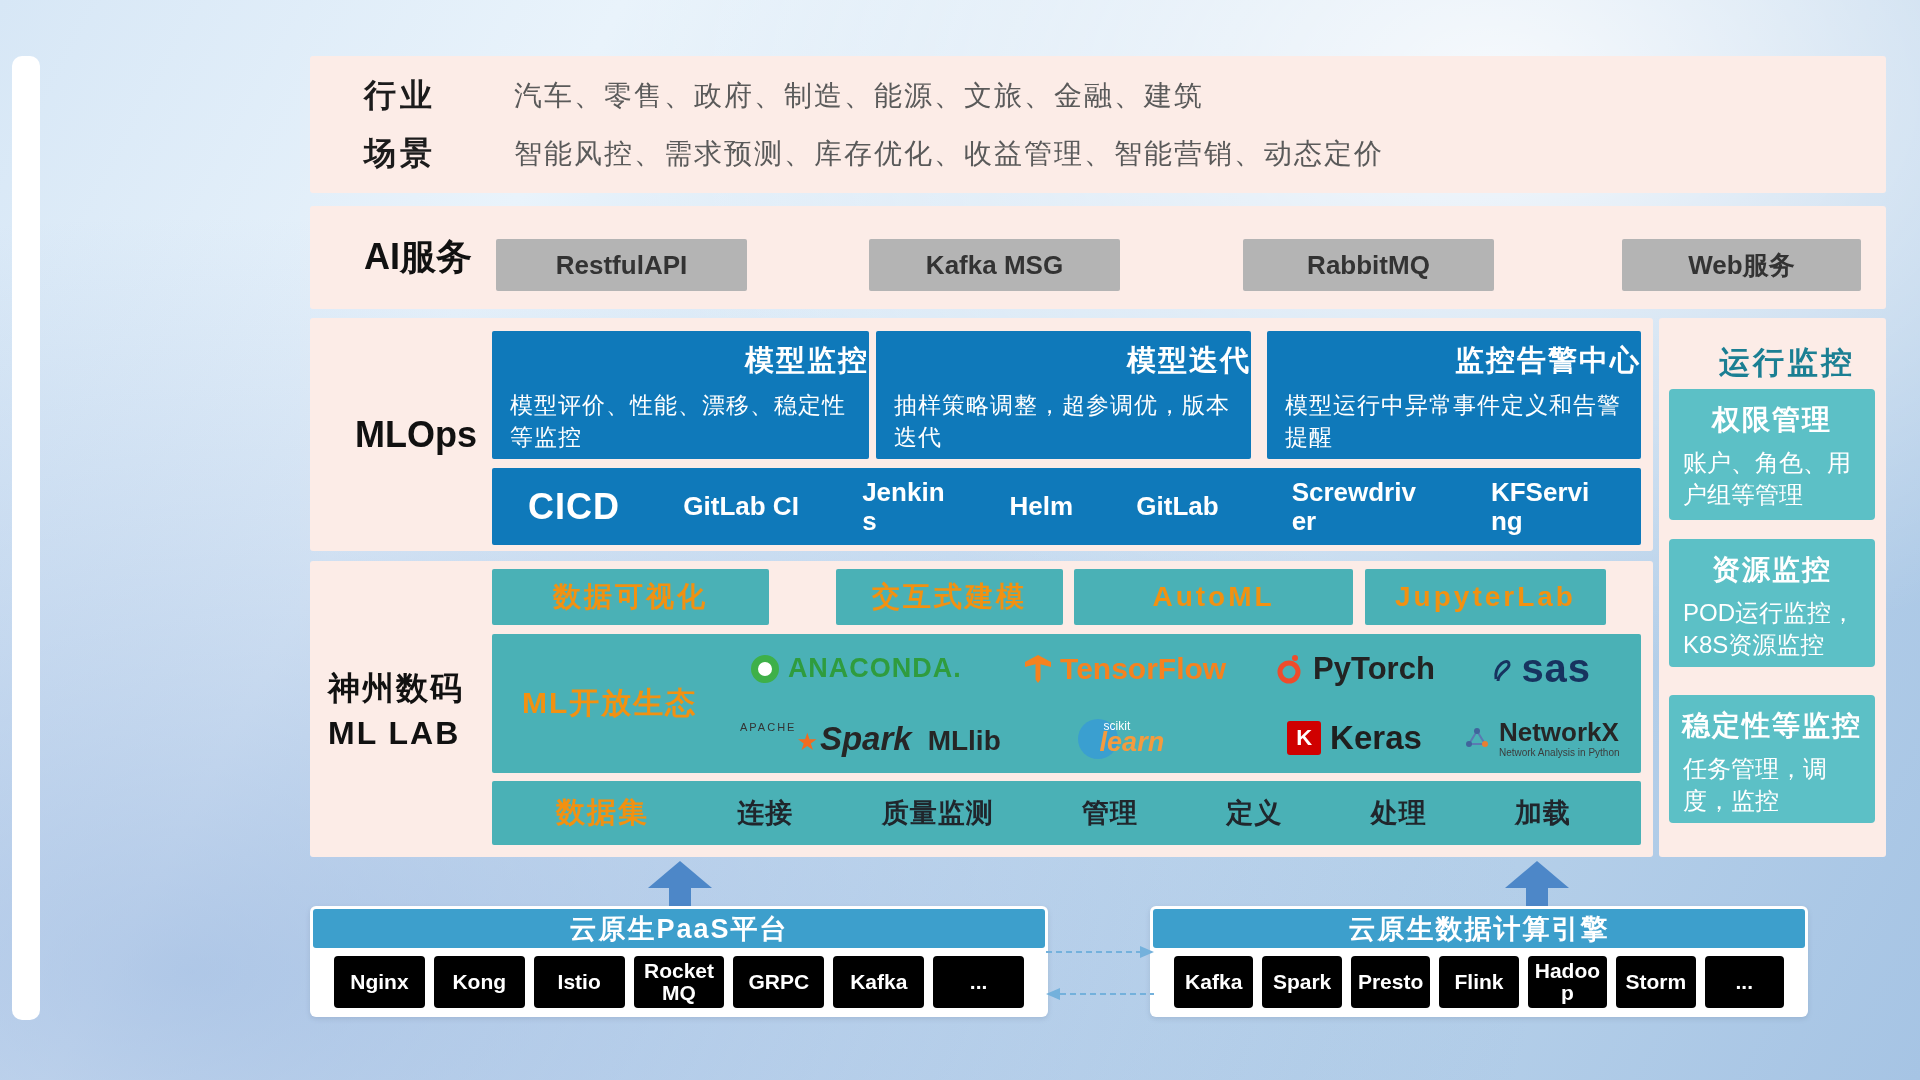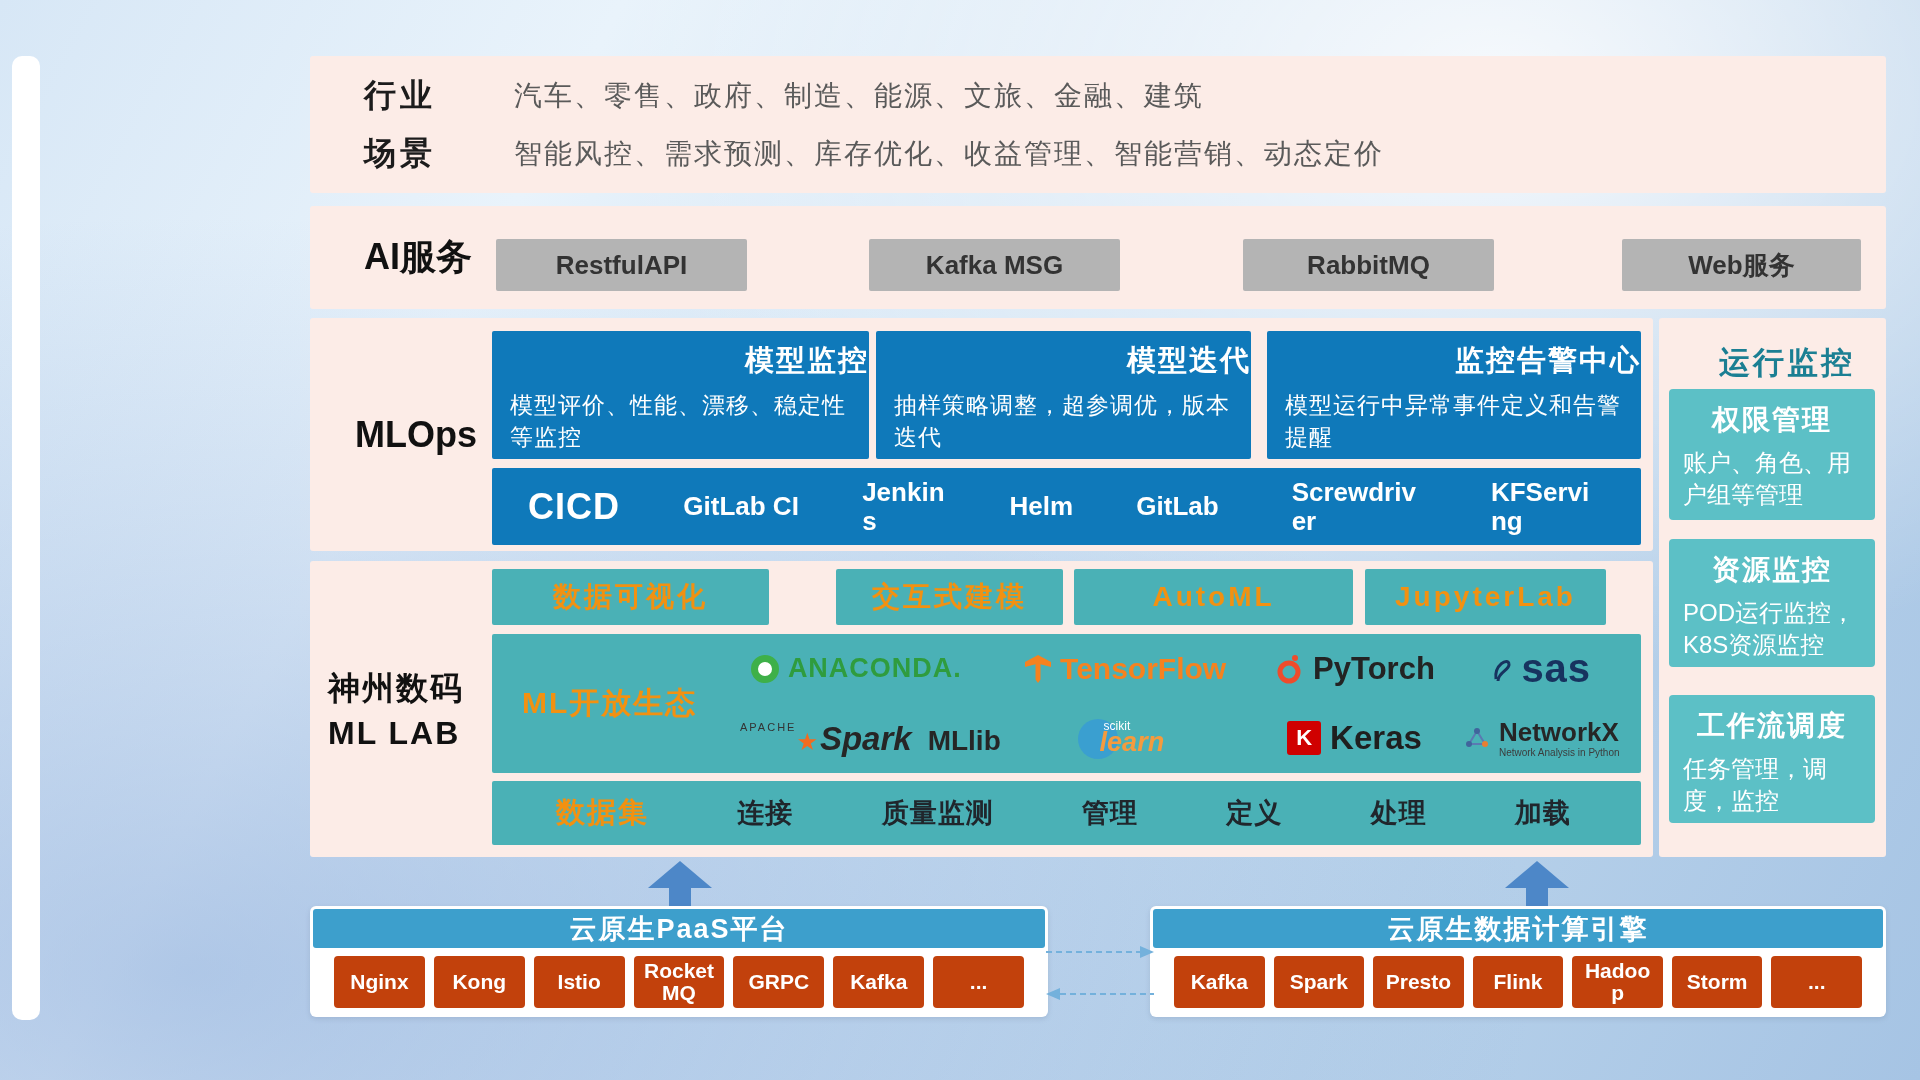--- a/index.html
+++ b/index.html
@@ -91,22 +91,22 @@
   .mon-card .d{font-size:24px;padding:8px 14px 0 14px;line-height:1.35;}
 
   
   .up-arrow{position:absolute;width:64px;height:46px;}
   .up-arrow .tri{width:0;height:0;border-left:32px solid transparent;border-right:32px solid transparent;border-bottom:27px solid #4d87c8;margin:0 auto;}
   .up-arrow .stem{width:22px;height:18px;background:#4d87c8;margin:0 auto;}
   .bottom-panel{position:absolute;top:906px;height:111px;background:#ffffff;border-radius:6px;box-shadow:0 2px 5px rgba(90,110,140,.2);}
   .bp-header{position:absolute;left:3px;right:3px;top:3px;height:39px;background:#3d9fcc;color:#fff;font-weight:bold;font-size:27px;letter-spacing:2px;
     display:flex;align-items:center;justify-content:center;border-radius:3px;}
   .bp-row{position:absolute;left:24px;right:24px;top:50px;height:52px;display:flex;gap:9px;}
-  .bb{flex:1;background:#c2410c;color:#fff;font-weight:bold;font-size:21px;border-radius:4px;
-    display:flex;align-items:center;justify-content:center;text-align:center;word-break:break-all;line-height:1.05;padding:0 8px;}
+  .bb{flex:1;background:#000000;color:#fff;font-weight:bold;font-size:21px;border-radius:4px;
+    display:flex;align-items:center;justify-content:center;text-align:center;word-break:break-all;line-height:1.05;padding:0 2px;}
   .dash-svg{position:absolute;left:1044px;top:942px;}
 </style>
 </head>
 <body>
 
 <div id="root">
 
   <div class="abs strip"></div>
 
   <div class="abs pink row1">
@@ -242,21 +242,21 @@
     <div class="mon-title">运行监控</div>
     <div class="mon-card" style="top:71px;height:131px;">
       <div class="t">权限管理</div>
       <div class="d">账户、角色、用户组等管理</div>
     </div>
     <div class="mon-card" style="top:221px;height:128px;">
       <div class="t">资源监控</div>
       <div class="d">POD运行监控，K8S资源监控</div>
     </div>
     <div class="mon-card" style="top:377px;height:128px;">
-      <div class="t">工作流调度</div>
+      <div class="t">稳定性等监控</div>
       <div class="d">任务管理，调度，监控</div>
     </div>
   </div>
 
   <div class="up-arrow" style="left:648px;top:861px;">
     <div class="tri"></div>
     <div class="stem"></div>
   </div>
   <div class="up-arrow" style="left:1505px;top:861px;">
     <div class="tri"></div>
@@ -269,21 +269,21 @@
       <div class="bb">Nginx</div>
       <div class="bb">Kong</div>
       <div class="bb">Istio</div>
       <div class="bb">RocketMQ</div>
       <div class="bb">GRPC</div>
       <div class="bb">Kafka</div>
       <div class="bb">...</div>
     </div>
   </div>
 
-  <div class="bottom-panel" style="left:1150px;width:736px;">
+  <div class="bottom-panel" style="left:1150px;width:658px;">
     <div class="bp-header">云原生数据计算引擎</div>
     <div class="bp-row">
       <div class="bb">Kafka</div>
       <div class="bb">Spark</div>
       <div class="bb">Presto</div>
       <div class="bb">Flink</div>
       <div class="bb">Hadoop</div>
       <div class="bb">Storm</div>
       <div class="bb">...</div>
     </div>

